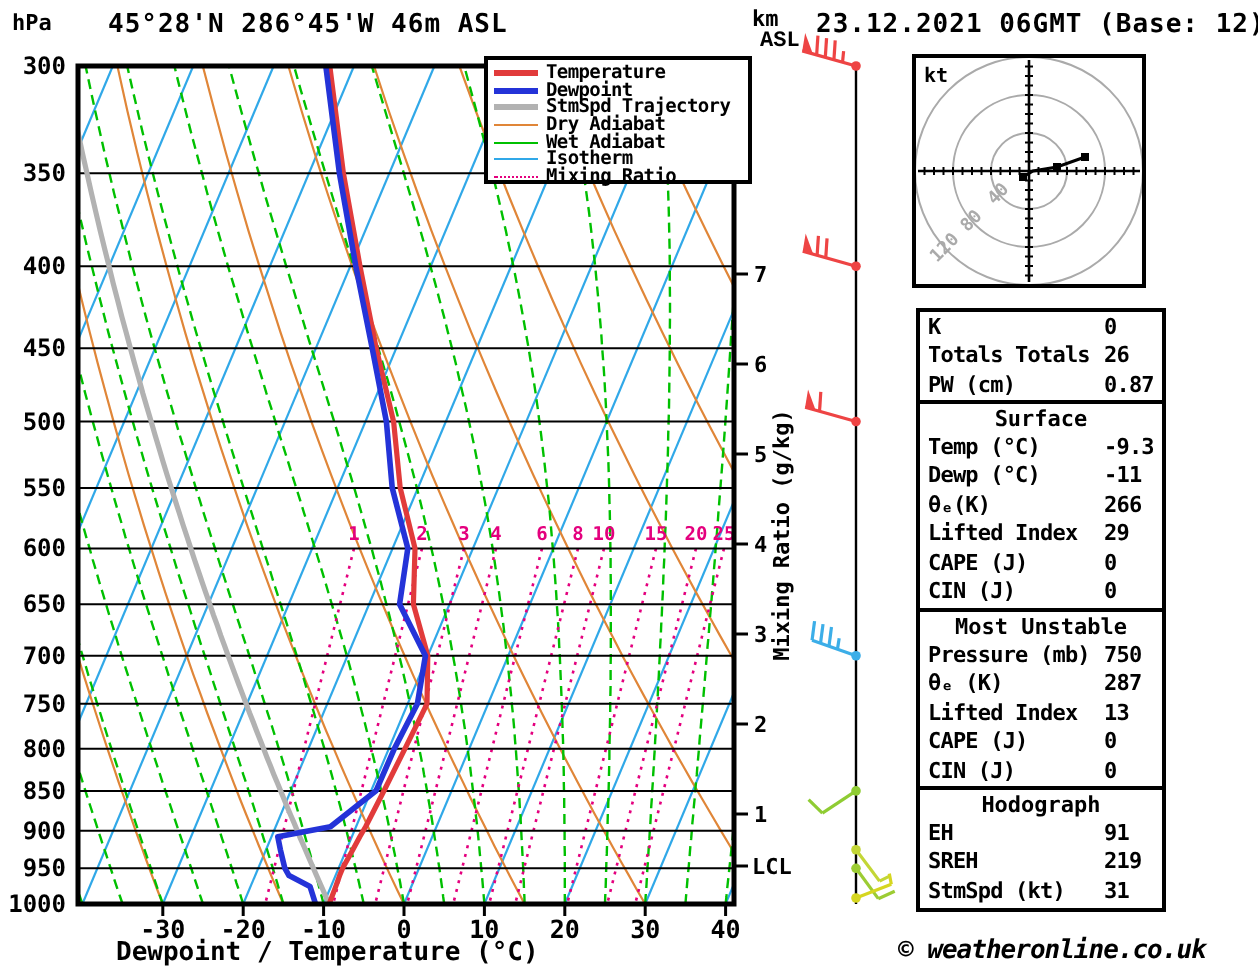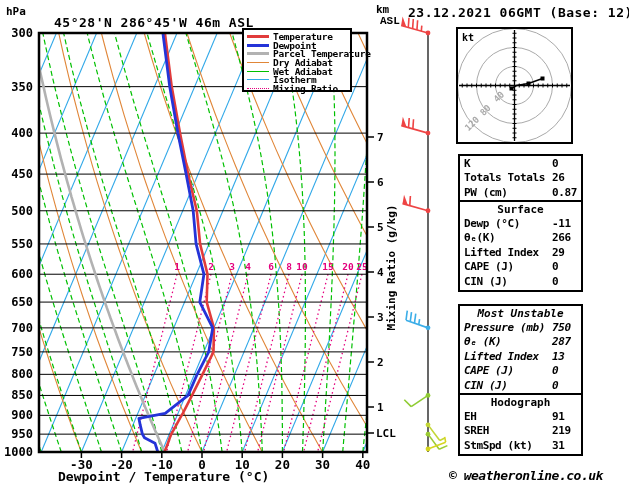--- a/index.html
+++ b/index.html
@@ -286,38 +286,38 @@
           <text x="474.201" y="125.799" text-anchor="middle" fill="#aaa" font-size="9" font-weight="700" font-family="&quot;DejaVu Sans Mono&quot;,monospace" transform="rotate(-45 474.201 125.799)">120</text>
         </g>
         <text x="462" y="41" font-size="10" font-weight="700" font-family="&quot;DejaVu Sans Mono&quot;,monospace">kt</text>
         <path d="M511.5 88.5L516.5 85.5L528.5 83.5L542.5 78.5" fill="none" stroke="#000" stroke-width="1.5"></path>
         <rect x="509.5" y="86.5" width="4" height="4" fill="#000"></rect>
         <rect x="526.5" y="81.5" width="4" height="4" fill="#000"></rect>
         <rect x="540.5" y="76.5" width="4" height="4" fill="#000"></rect>
       </g>
     </svg>
 
-  <div class="ov title" style="left:54px;top:15px;">45°28'N 286°45'W 46m ASL</div>
+  <div class="ov title" style="left:54px;top:5px;">45°28'N 286°45'W 46m ASL</div>
   <div class="ov title" style="left:408px;top:5px;">23.12.2021 06GMT (Base: 12)</div>
   <div class="ov unit" style="left:6px;top:5px;">hPa</div>
   <div class="ov unit" style="left:376px;top:3px;">km</div>
   <div class="ov unit" style="left:380px;top:15px;font-family:Liberation Mono, monospace;">ASL</div>
 
-  <div class="ov legend" style="left:242px;top:28px;width:110px;height:64px;" id="legend-box">
+  <div class="ov legend" style="left:242px;top:28px;width:134px;height:64px;" id="legend-box">
       <div class="lg-row">
         <div class="lg-swatch" style="border-top: 3px solid rgb(225, 59, 59);"></div>
         <span class="lg-label">Temperature</span>
       </div>
       <div class="lg-row">
         <div class="lg-swatch" style="border-top: 3px solid rgb(36, 51, 216);"></div>
         <span class="lg-label">Dewpoint</span>
       </div>
       <div class="lg-row">
         <div class="lg-swatch" style="border-top: 3px solid rgb(178, 178, 178);"></div>
-        <span class="lg-label">Parcel Temperature</span>
+        <span class="lg-label">StmSpd Trajectory</span>
       </div>
       <div class="lg-row">
         <div class="lg-swatch" style="border-top: 1.5px solid rgb(224, 134, 56);"></div>
         <span class="lg-label">Dry Adiabat</span>
       </div>
       <div class="lg-row">
         <div class="lg-swatch" style="border-top: 1.5px solid rgb(0, 192, 0);"></div>
         <span class="lg-label">Wet Adiabat</span>
       </div>
       <div class="lg-row">
@@ -345,41 +345,45 @@
           <span class="sb-val">26</span>
         </div>
         <div class="sb-row">
           <span class="sb-lab">PW (cm)</span>
           <span class="sb-val">0.87</span>
         </div>
       </div>
       <div class="sbox" style="top: 200px;">
         <div class="sb-title">Surface</div>
         <div class="sb-row">
+          <span class="sb-lab">Temp (°C)</span>
+          <span class="sb-val">-9.3</span>
+        </div>
+        <div class="sb-row">
           <span class="sb-lab">Dewp (°C)</span>
           <span class="sb-val">-11</span>
         </div>
         <div class="sb-row">
           <span class="sb-lab">θₑ(K)</span>
           <span class="sb-val">266</span>
         </div>
         <div class="sb-row">
           <span class="sb-lab">Lifted Index</span>
           <span class="sb-val">29</span>
         </div>
         <div class="sb-row">
           <span class="sb-lab">CAPE (J)</span>
           <span class="sb-val">0</span>
         </div>
         <div class="sb-row">
           <span class="sb-lab">CIN (J)</span>
           <span class="sb-val">0</span>
         </div>
       </div>
-      <div class="sbox" style="top: 304px; font-style: italic;">
+      <div class="sbox" style="top: 304px;">
         <div class="sb-title">Most Unstable</div>
         <div class="sb-row">
           <span class="sb-lab">Pressure (mb)</span>
           <span class="sb-val">750</span>
         </div>
         <div class="sb-row">
           <span class="sb-lab">θₑ (K)</span>
           <span class="sb-val">287</span>
         </div>
         <div class="sb-row">

